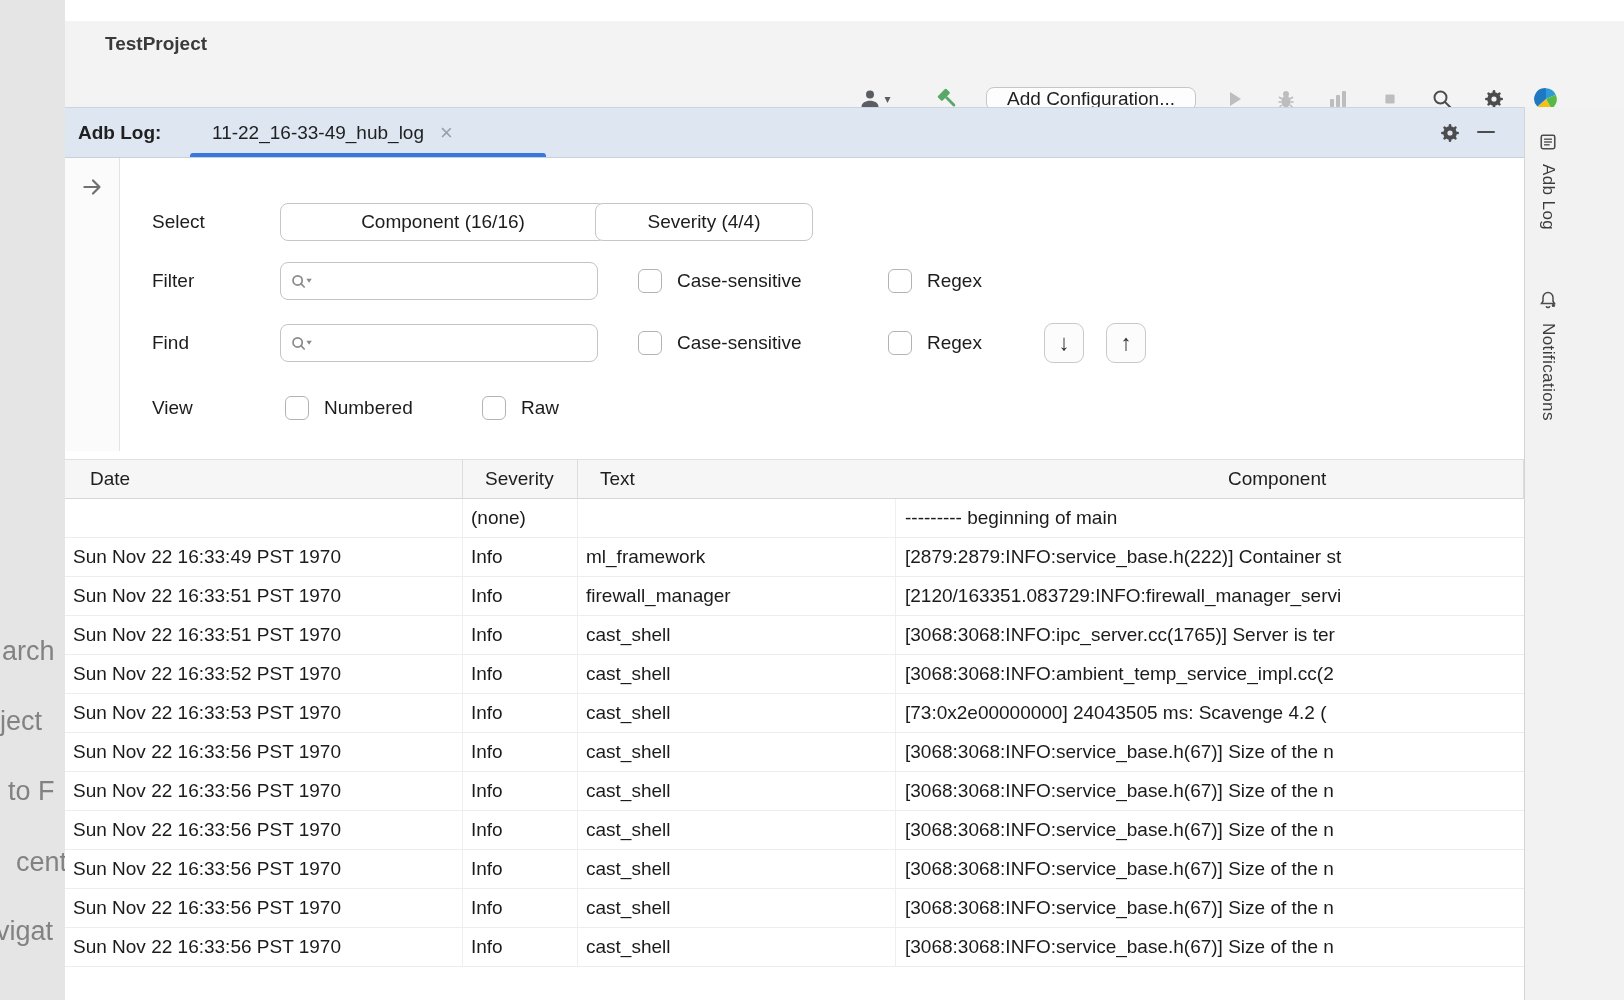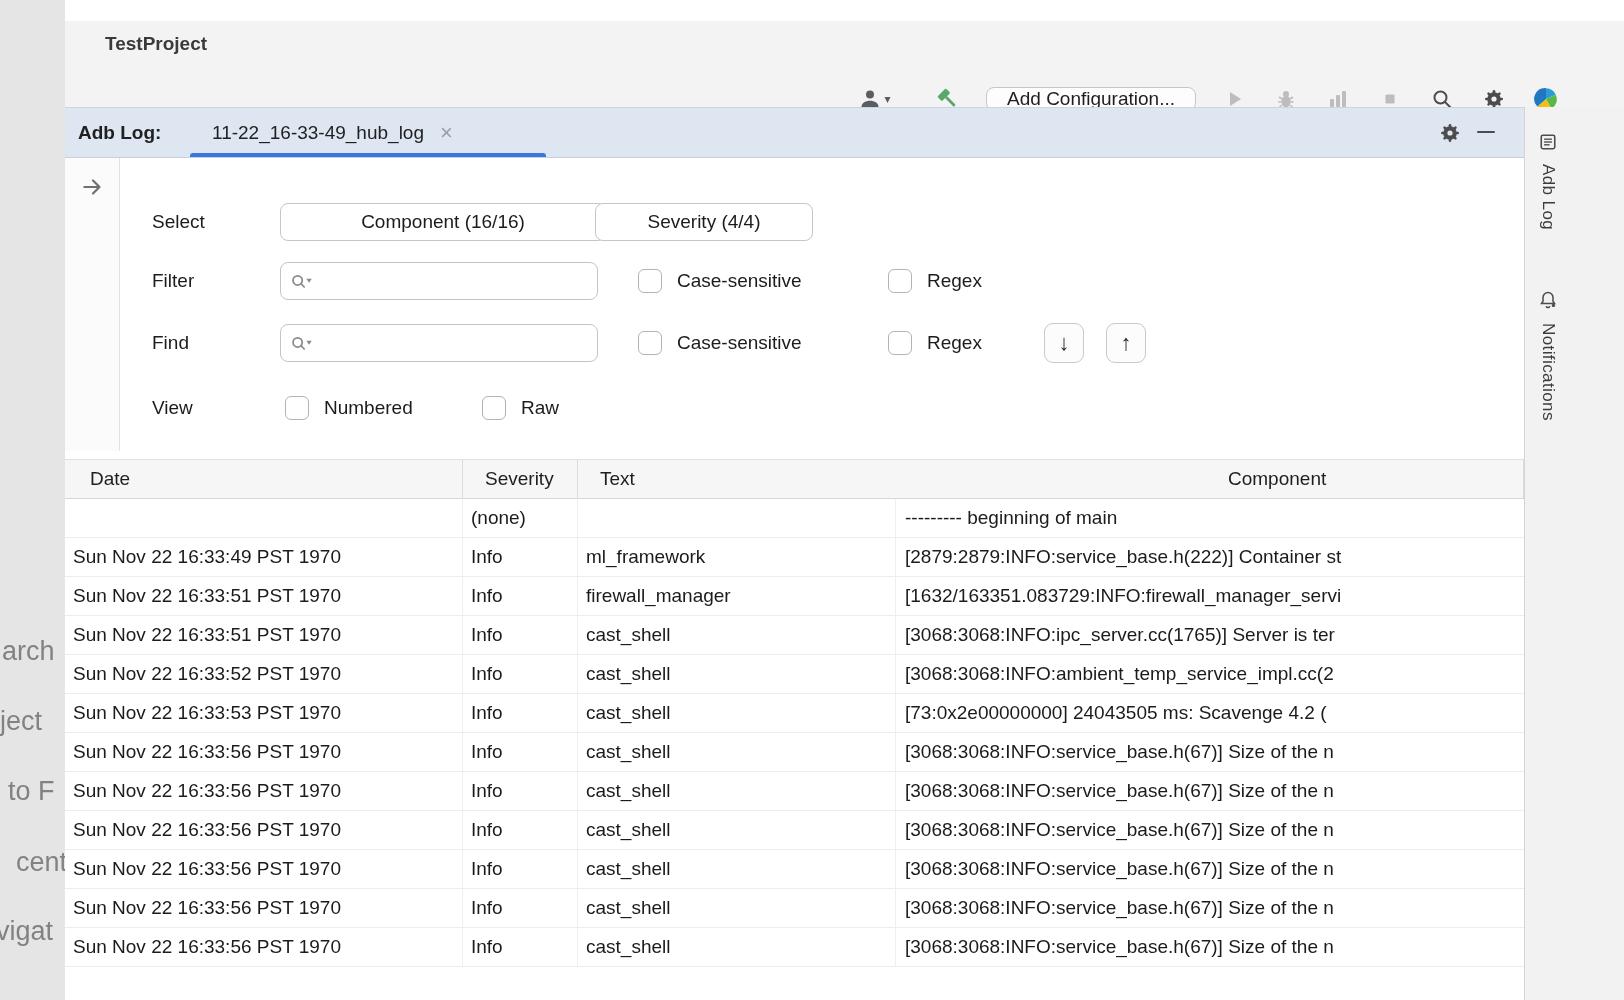--- a/index.html
+++ b/index.html
@@ -304,21 +304,21 @@
           <div class="trow">
             <div class="tcell col-date">Sun Nov 22 16:33:49 PST 1970</div>
             <div class="tcell col-severity">Info</div>
             <div class="tcell col-component">ml_framework</div>
             <div class="tcell col-text">[2879:2879:INFO:service_base.h(222)] Container st</div>
           </div>
           <div class="trow">
             <div class="tcell col-date">Sun Nov 22 16:33:51 PST 1970</div>
             <div class="tcell col-severity">Info</div>
             <div class="tcell col-component">firewall_manager</div>
-            <div class="tcell col-text">[1632/163351.083729:INFO:firewall_manager_servi</div>
+            <div class="tcell col-text">[2120/163351.083729:INFO:firewall_manager_servi</div>
           </div>
           <div class="trow">
             <div class="tcell col-date">Sun Nov 22 16:33:51 PST 1970</div>
             <div class="tcell col-severity">Info</div>
             <div class="tcell col-component">cast_shell</div>
             <div class="tcell col-text">[3068:3068:INFO:ipc_server.cc(1765)] Server is ter</div>
           </div>
           <div class="trow">
             <div class="tcell col-date">Sun Nov 22 16:33:52 PST 1970</div>
             <div class="tcell col-severity">Info</div>

